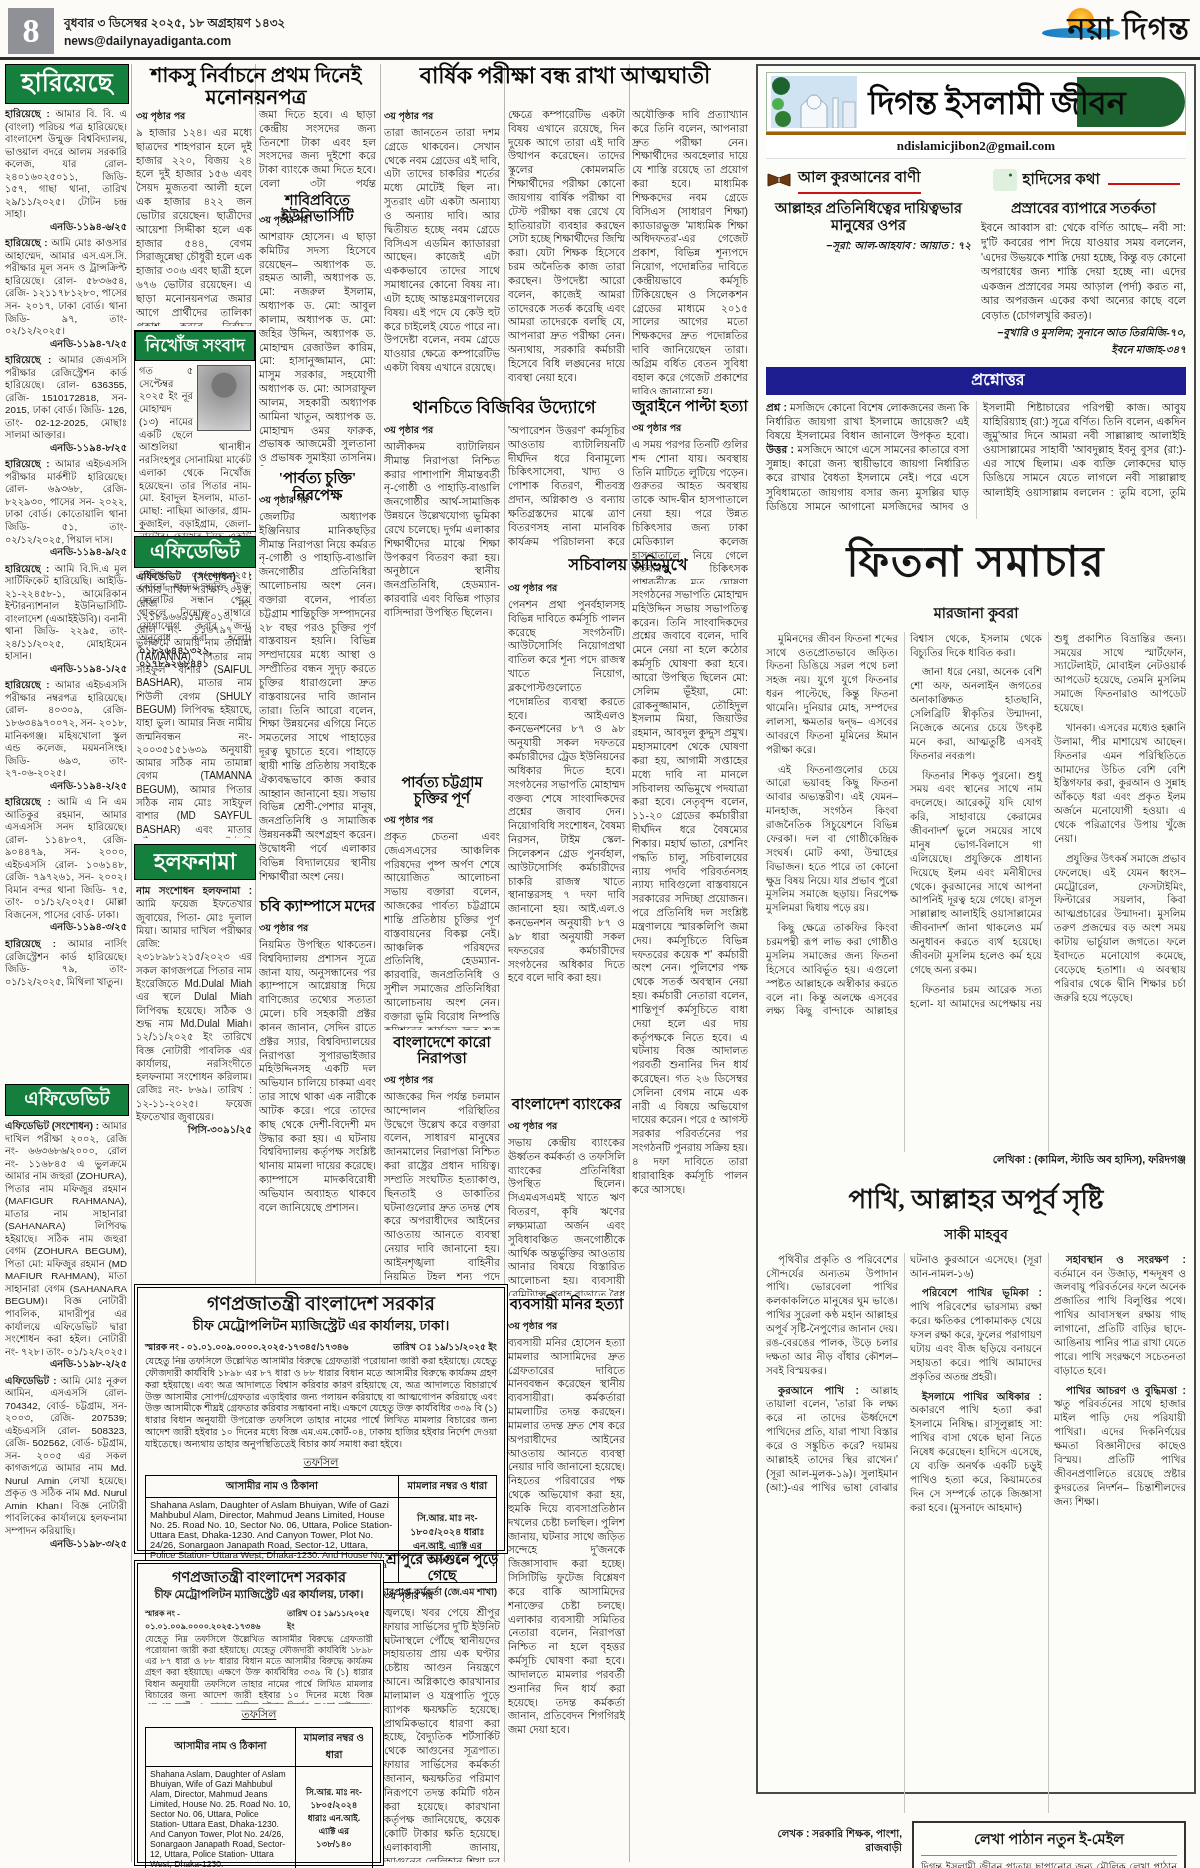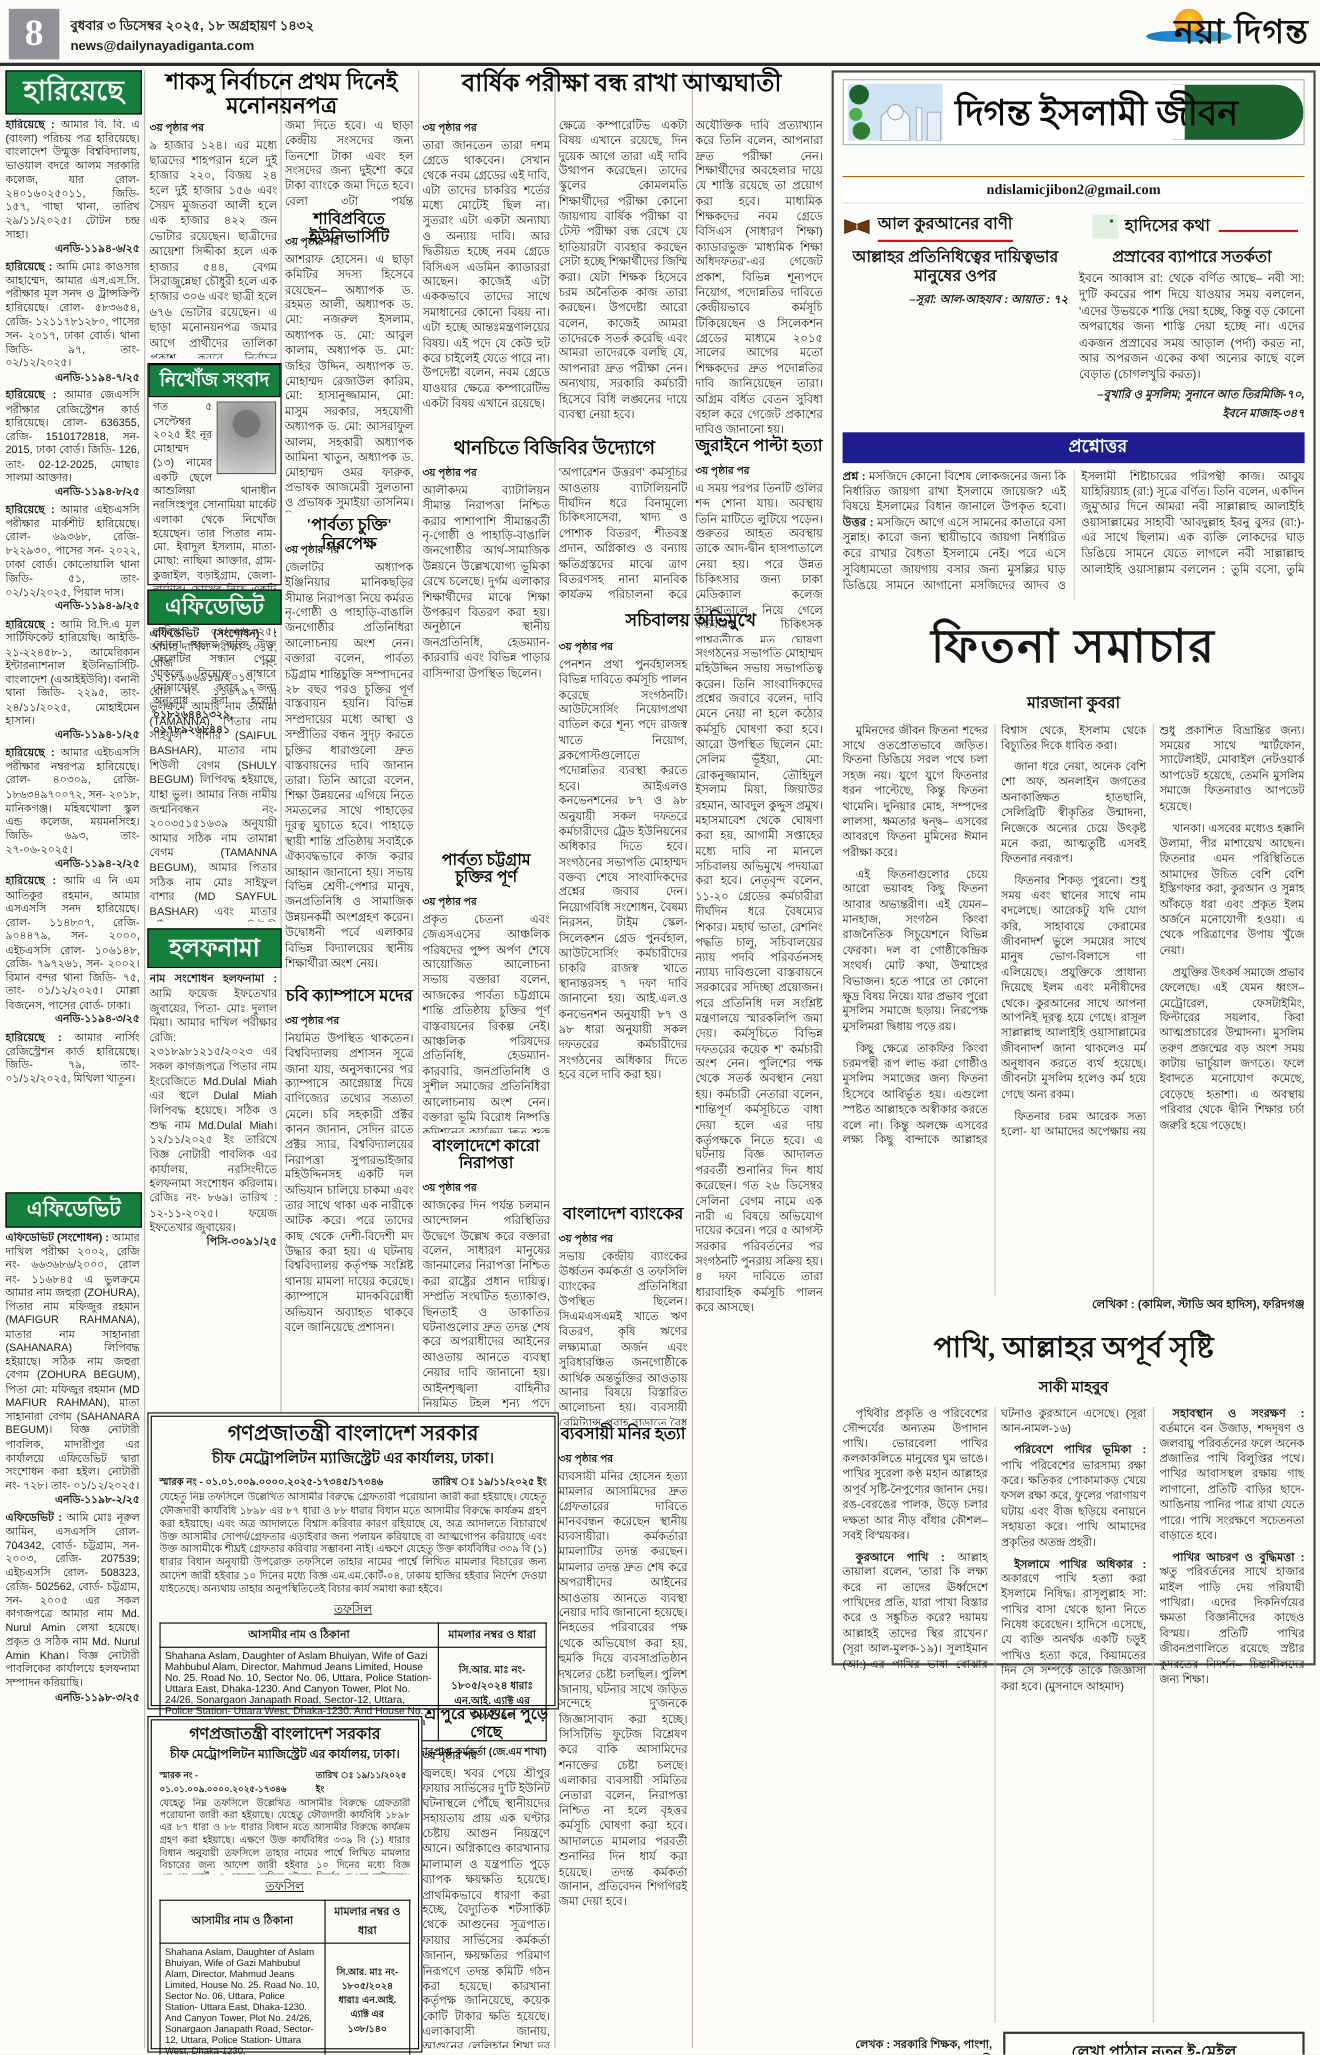--- a/index.html
+++ b/index.html
@@ -42,31 +42,31 @@
   .gov .t2{font:bold 13.5px "Liberation Serif",serif;text-align:center;margin-bottom:2px;}
   .gov .memo{font-size:9px;display:flex;justify-content:space-between;font-weight:600;margin:1px 0;}
   .gov .gb{font-size:9.3px;line-height:1.28;text-align:justify;}
   .gov .tafsil{text-align:center;font-weight:normal;font-size:11px;text-decoration:underline;margin:2px 0;}
   .gov table{width:100%;border-collapse:collapse;font-size:9.3px;}
   .gov th,.gov td{border:1px solid #000;padding:2px 4px;vertical-align:middle;}
   .gov th{font-size:10px;}
   .gov .case{text-align:center;font-weight:bold;line-height:1.5;}
   .gov .foot{text-align:right;font-weight:bold;font-size:9.3px;margin-top:2px;}
   
-  #islam{left:756px;top:64px;width:440px;height:1450px;border:2px solid #4a4a4a;background:#fcfcf8;
+  #islam{left:756px;top:64px;width:440px;height:1730px;border:2px solid #4a4a4a;background:#fcfcf8;
          padding:6px 8px;box-sizing:border-box;z-index:2;}
   #ighead{position:relative;height:58px;border:1px solid #9fb89f;background:#fff;overflow:hidden;}
   #ighead .blob{position:absolute;right:0;top:4px;width:120px;height:50px;background:#1d6330;
                 border-radius:0 30px 30px 0;}
   #ighead .blob2{position:absolute;right:108px;top:4px;width:220px;height:50px;background:#fff;}
   #igimg{position:absolute;left:4px;top:3px;width:86px;height:52px;}
   #igtitle{position:absolute;left:100px;top:5px;width:260px;text-align:center;
            font:bold 32px "Liberation Serif",serif;color:#0b0b0b;z-index:2;}
-  #igmail{border-top:1px solid #a16207;text-align:center;font:bold 13px "Liberation Serif",serif;
-          padding:3px 0 4px 0;background:#fff;border-bottom:1px solid #ddd;margin-top:28px;}
+  #igmail{border-top:3px solid #a16207;text-align:center;font:bold 13px "Liberation Serif",serif;
+          padding:3px 0 4px 0;background:#fff;border-bottom:1px solid #ddd;}
   .iglabels{display:flex;margin-top:6px;align-items:center;}
   .iglab{font-weight:bold;font-size:15px;white-space:nowrap;}
   .redline{flex:1;border-top:2.5px solid #c81414;margin:8px 6px 0 8px;}
   .redunder{display:inline-block;border-bottom:2.5px solid #c81414;padding-bottom:2px;}
   .igcols{display:flex;gap:10px;margin-top:6px;}
   .igcol{flex:1;}
   .ighl{font-weight:bold;font-size:14.5px;text-align:center;line-height:1.2;margin-bottom:3px;
         font-family:"Liberation Serif",serif;}
   .igtx{font-size:10.6px;line-height:1.38;text-align:justify;}
   .igref{font-size:10.4px;font-weight:bold;font-style:italic;text-align:right;margin-top:2px;}

